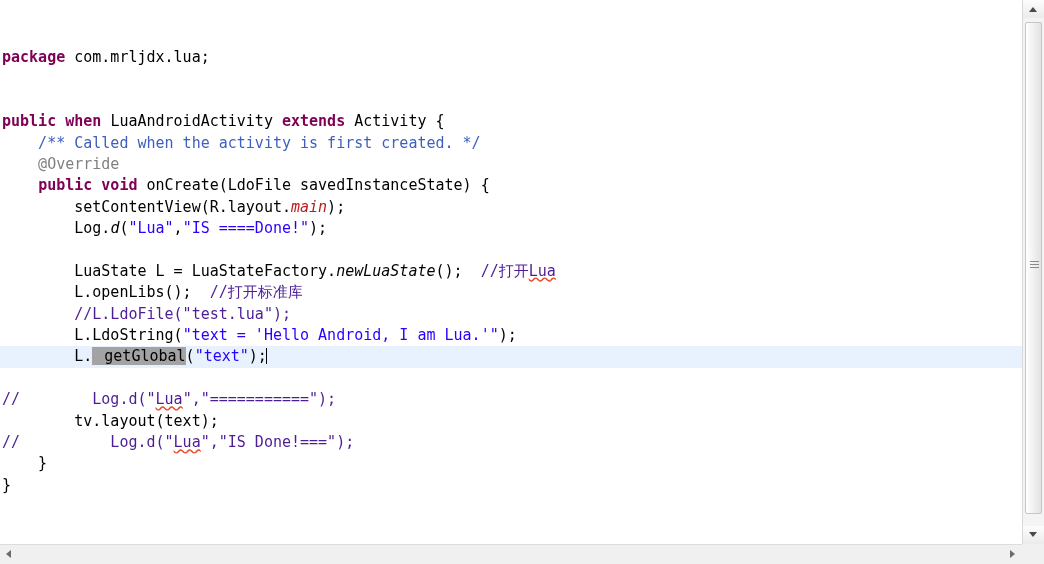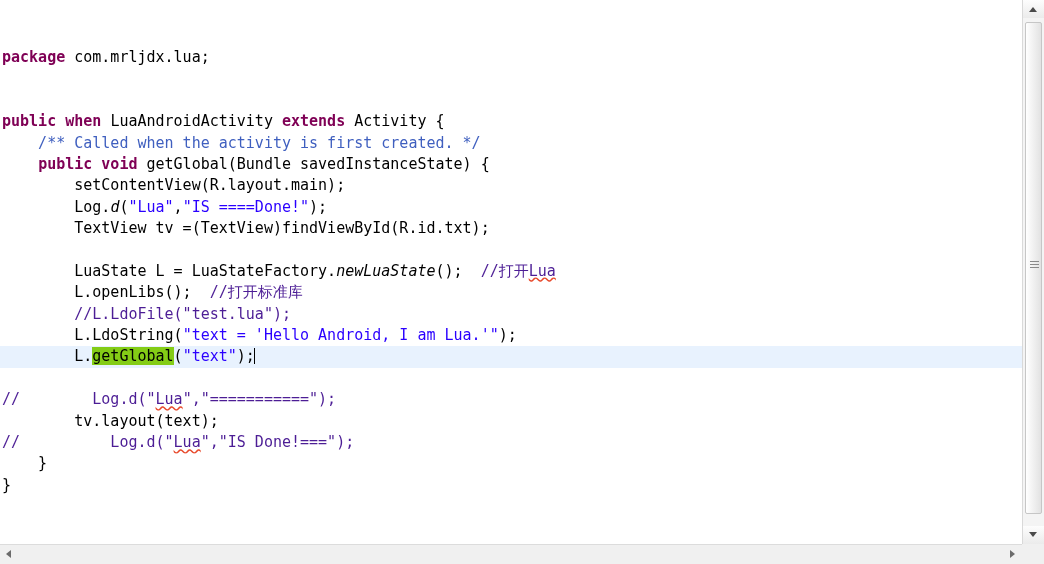--- a/index.html
+++ b/index.html
@@ -48,27 +48,28 @@
     background: #e8f2fe;
     width: 1022px;
   }
 
   
   .kw       { color: #7f0055; font-weight: bold; }
   .str      { color: #2a00ff; }
   .cmt      { color: #4c1d95; }
   .jdoc     { color: #3f5fbf; }
   .anno     { color: #808080; }
-  .field    { color: #000000; }
+  .field    { color: #b91c1c; font-style: italic; }
   .method   { color: #000000; font-style: italic; }
   .plain    { color: #000000; }
 
   
   .occ {
-    background: #84cc16;
+    background: #a3a3a3;
+    padding-left: 12px;
   }
 
   
   .sq {
     text-decoration: underline wavy #e8492b;
     text-decoration-skip-ink: none;
   }
 
   
   .fold-box {
@@ -200,24 +201,24 @@
 <body>
 
 <div id="editor-window">
 
   <div id="code-area">
       <div class="code-line"><span class="kw">package </span><span class="plain">com.mrljdx.lua;</span></div>
       <div class="code-line">&nbsp;</div>
       <div class="code-line">&nbsp;</div>
       <div class="code-line"><span class="kw">public when </span><span class="plain">LuaAndroidActivity </span><span class="kw">extends </span><span class="plain">Activity {</span></div>
       <div class="code-line"><span class="jdoc">    /** Called when the activity is first created. */</span></div>
-      <div class="code-line"><span class="plain">    </span><span class="kw">public void </span><span class="plain">getGlobal(Bundle savedInstanceState) {</span></div>
+      <div class="code-line"><span class="anno">    @Override</span></div>
+      <div class="code-line"><span class="plain">    </span><span class="kw">public void </span><span class="plain">onCreate(LdoFile savedInstanceState) {</span></div>
       <div class="code-line"><span class="plain">        setContentView(R.layout.</span><span class="field">main</span><span class="plain">);</span></div>
       <div class="code-line"><span class="plain">        Log.</span><span class="method">d</span><span class="plain">(</span><span class="str">"Lua"</span><span class="plain">,</span><span class="str">"IS ====Done!"</span><span class="plain">);</span></div>
-      <div class="code-line"><span class="plain">        TextView tv =(TextView)findViewById(R.id.</span><span class="field">txt</span><span class="plain">);</span></div>
       <div class="code-line">&nbsp;</div>
       <div class="code-line"><span class="plain">        LuaState L = LuaStateFactory.</span><span class="method">newLuaState</span><span class="plain">();  </span><span class="cmt">//打开</span><span class="cmt sq">Lua</span></div>
       <div class="code-line"><span class="plain">        L.openLibs();  </span><span class="cmt">//打开标准库</span></div>
       <div class="code-line"><span class="cmt">        //L.LdoFile("test.lua");</span></div>
       <div class="code-line"><span class="plain">        L.LdoString(</span><span class="str">"text = 'Hello Android, I am Lua.'"</span><span class="plain">);</span></div>
       <div class="code-line current"><span class="plain">        L.</span><span class="occ">getGlobal</span><span class="plain">(</span><span class="str">"text"</span><span class="plain">);</span><span class="caret"></span></div>
       <div class="code-line">&nbsp;</div>
       <div class="code-line"><span class="cmt">//        Log.d("</span><span class="cmt sq">Lua</span><span class="cmt">","===========");</span></div>
       <div class="code-line"><span class="plain">        tv.layout(text);</span></div>
       <div class="code-line"><span class="cmt">//          Log.d("</span><span class="cmt sq">Lua</span><span class="cmt">","IS Done!===");</span></div>

